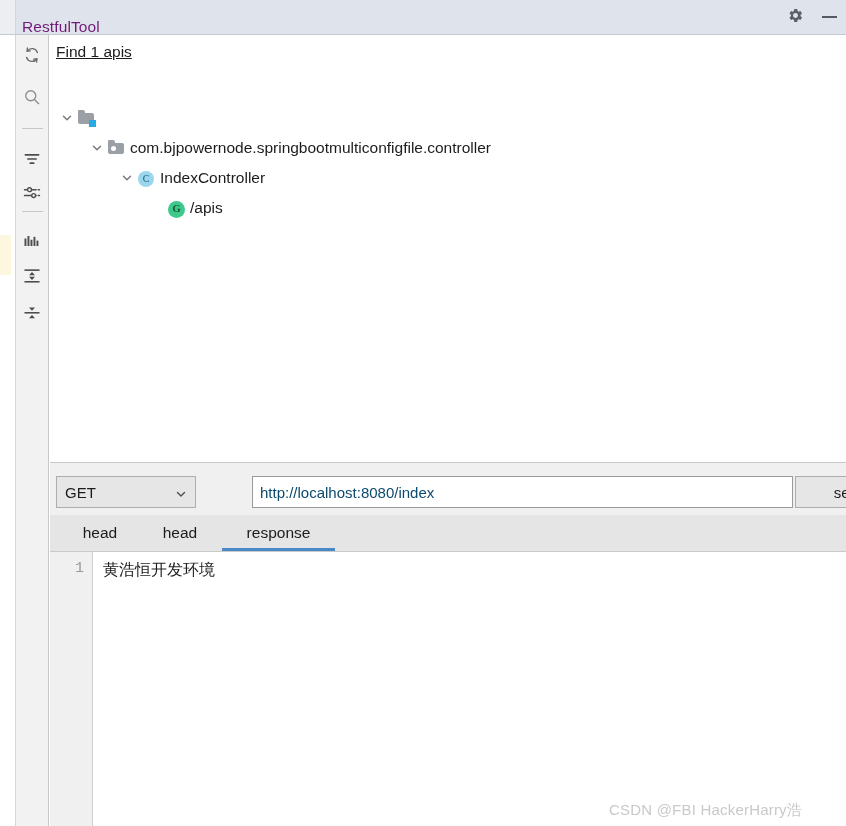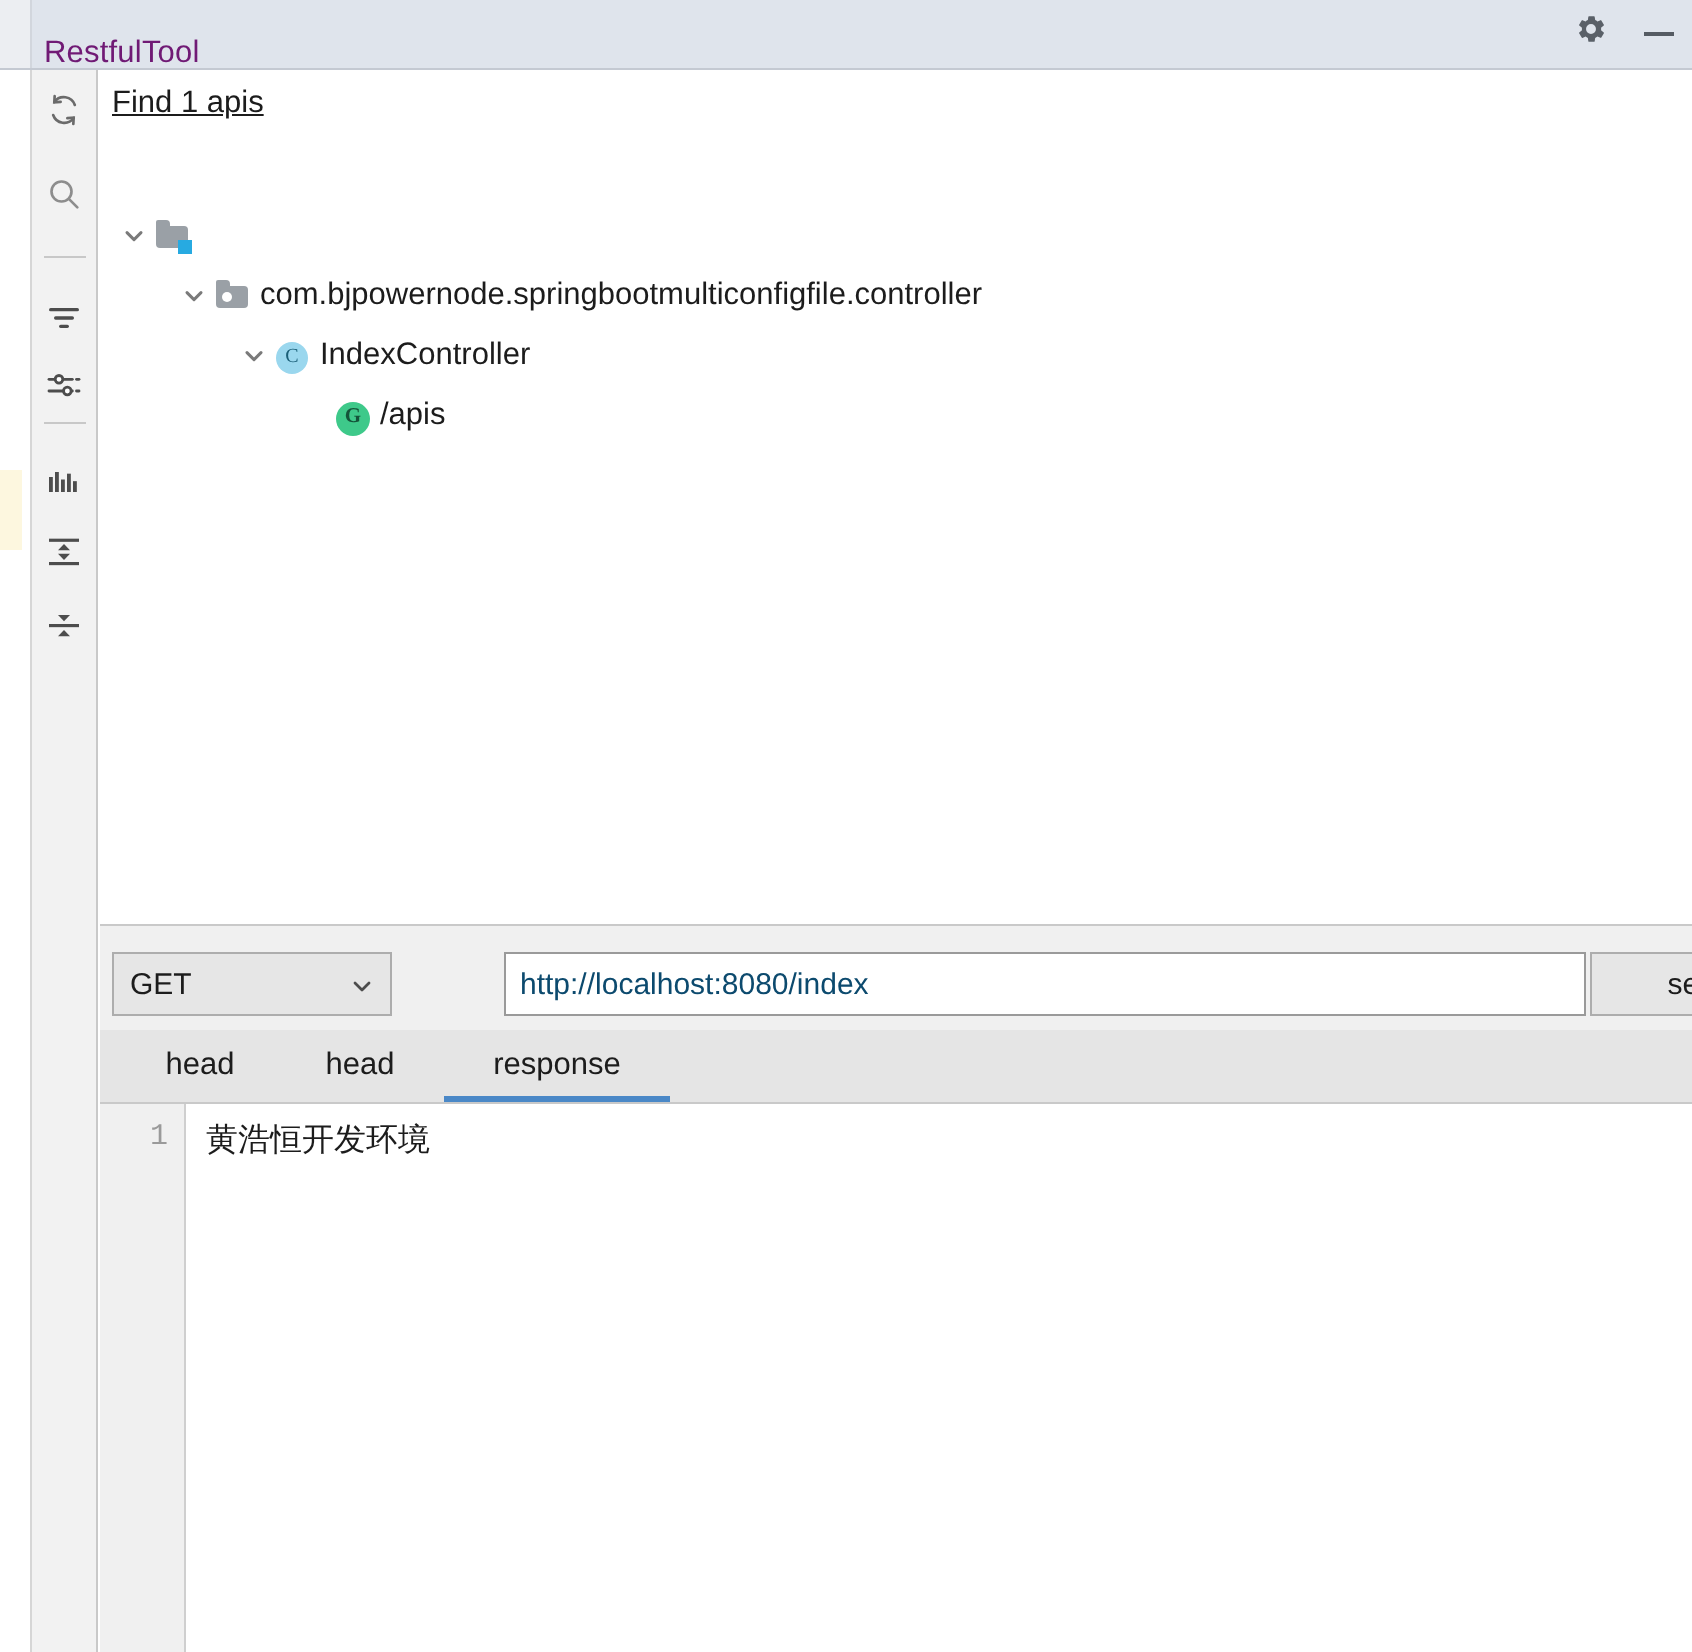--- a/index.html
+++ b/index.html
@@ -518,13 +518,14 @@
   <div class="tab" style="left:12px; width:76px;">head</div>
   <div class="tab" style="left:92px; width:76px;">head</div>
   <div class="tab active" style="left:172px; width:113px;">response</div>
 </div>
 
 <div class="editor">
   <div class="gutter">
     <span class="linenum">1</span>
   </div>
   <div class="code-text">黄浩恒开发环境</div>
+  <div class="watermark">CSDN @FBI HackerHarry浩</div>
 </div>
 
 </body></html>

